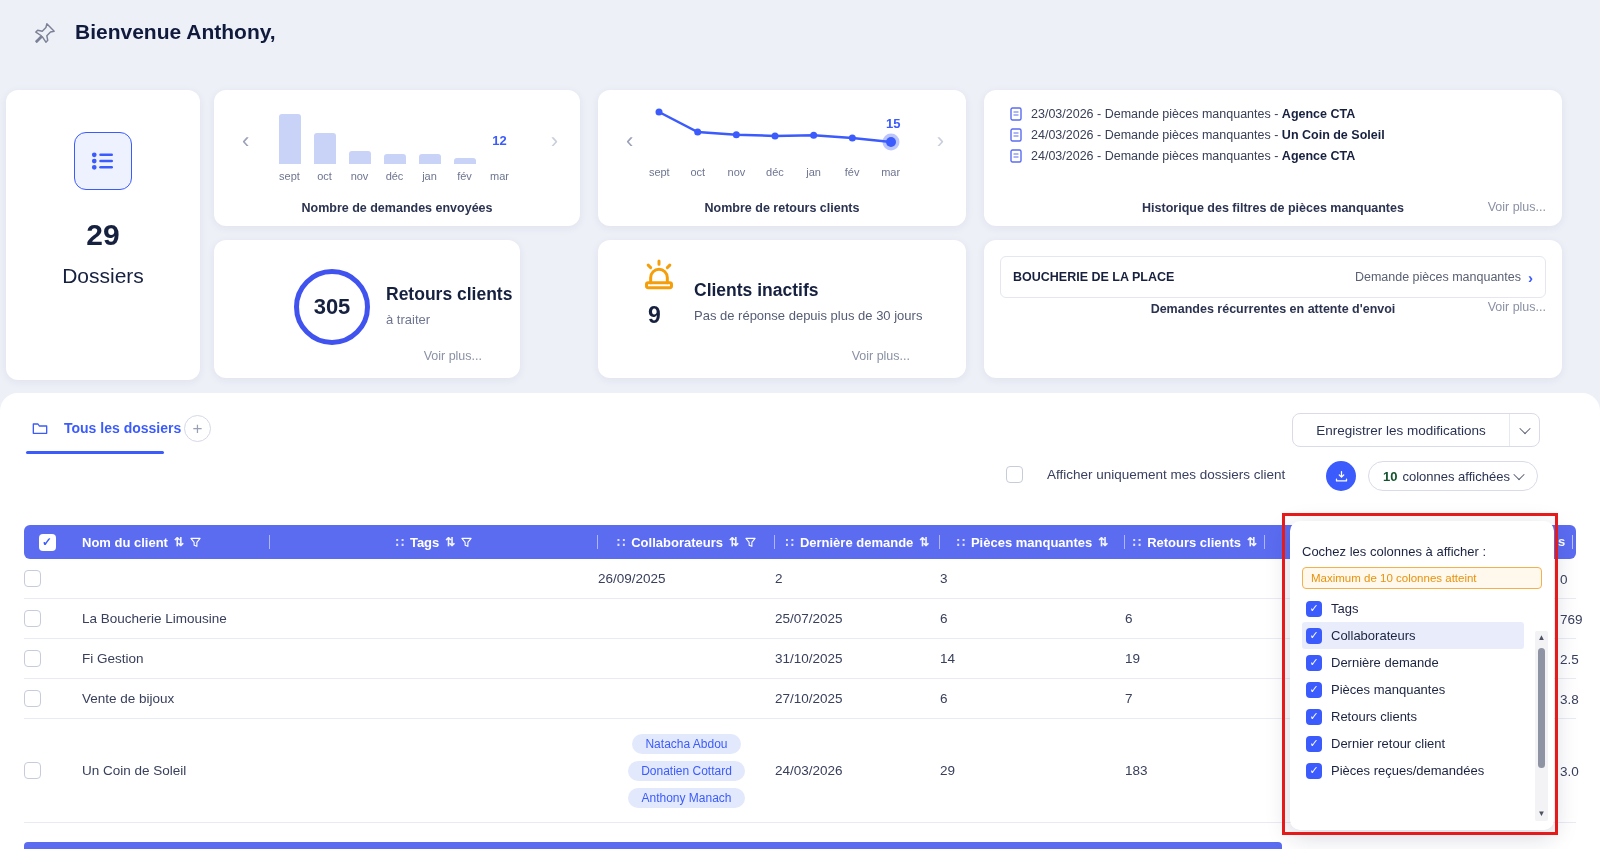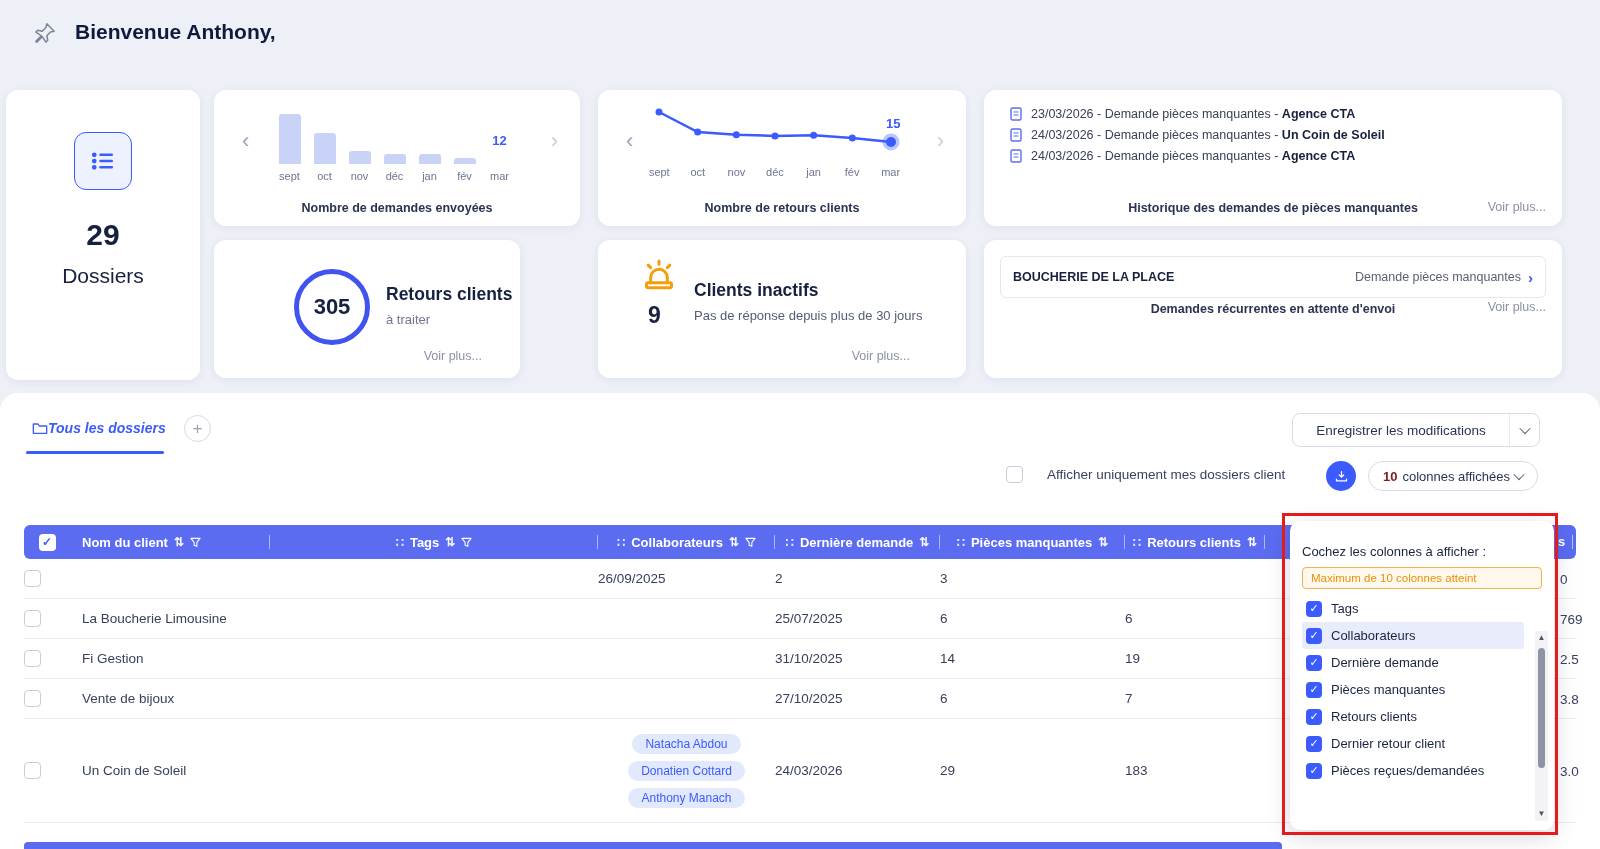--- a/index.html
+++ b/index.html
@@ -58,32 +58,32 @@
   .c-recur{left:984px;top:240px;width:578px;height:138px;}
   .recur-row{position:absolute;left:16px;top:16px;width:546px;height:42px;border:1px solid #e4e7f0;border-radius:6px;background:#fff;display:flex;align-items:center;justify-content:space-between;padding:0 12px;cursor:pointer;}
   .recur-client{font-size:12.5px;font-weight:700;color:#17203e;}
   .recur-right{display:flex;align-items:center;gap:7px;font-size:12.5px;color:#5a6173;}
   .blue-chev{color:#3b5bfd;font-size:15px;font-weight:700;}
   .recur-title{position:absolute;left:0;top:62px;width:100%;text-align:center;font-size:12.5px;font-weight:700;color:#2b3350;}
   .vp-recur{position:absolute;right:16px;top:60px;}
 
   
   .panel{position:absolute;left:0;top:393px;width:1600px;height:456px;background:#fff;border-radius:18px 18px 0 0;}
-  .folder-tab{position:absolute;left:32px;top:420px;display:flex;align-items:center;gap:0;color:#3b5bfd;font-weight:700;font-size:14px;cursor:pointer;font-style:italic;}
+  .folder-tab{position:absolute;left:32px;top:420px;display:flex;align-items:center;gap:16px;color:#3b5bfd;font-weight:700;font-size:14px;cursor:pointer;}
   .tab-underline{position:absolute;left:26px;top:451px;width:138px;height:3px;background:#3b5bfd;border-radius:2px;}
   .add-btn{position:absolute;left:184px;top:415px;width:27px;height:27px;border:1px solid #d5d9e6;border-radius:50%;color:#9aa0b4;font-size:17px;display:flex;align-items:center;justify-content:center;background:#fff;cursor:pointer;}
   .save-btn{position:absolute;left:1292px;top:413px;width:248px;height:34px;background:#fff;border:1px solid #d9dce8;border-radius:8px;display:flex;align-items:center;cursor:pointer;}
   .save-label{flex:1;text-align:center;font-size:13.5px;color:#2a3352;}
   .save-chev{width:30px;height:100%;border-left:1px solid #e6e9f1;display:flex;align-items:center;justify-content:center;}
   .chev-down{width:8px;height:8px;border-right:1.7px solid #5a6173;border-bottom:1.7px solid #5a6173;transform:rotate(45deg) translate(-1px,-1px);}
   .only-mine{position:absolute;left:1006px;top:466px;display:flex;align-items:center;gap:24px;font-size:13.5px;color:#3a4160;}
   .sq-checkbox{width:17px;height:17px;border:1.5px solid #c7ccda;border-radius:4px;background:#fff;cursor:pointer;flex:0 0 17px;}
   .dl-btn{position:absolute;left:1326px;top:461px;width:30px;height:30px;border-radius:50%;background:#3b5bfd;display:flex;align-items:center;justify-content:center;cursor:pointer;}
   .columns-pill{position:absolute;left:1368px;top:461px;height:30px;padding:0 14px;border:1px solid #d9dce8;border-radius:16px;background:#fff;display:flex;align-items:center;gap:5px;font-size:13px;color:#2a3352;cursor:pointer;}
-  .cp-count{color:#7f1d1d;font-weight:700;}
+  .cp-count{color:#14532d;font-weight:700;}
 
   
   .table-header{position:absolute;left:24px;top:525px;width:1552px;height:34px;background:#5b6cf1;border-radius:6px;display:grid;grid-template-columns:46px 200px 328px 177px 165px 185px 140px 311px;align-items:center;color:#fff;z-index:1;}
   .th{position:relative;display:flex;align-items:center;justify-content:center;gap:6px;font-size:13px;font-weight:700;height:100%;cursor:pointer;white-space:nowrap;}
   .th.name{justify-content:flex-start;padding-left:12px;}
   .th::after{content:"";position:absolute;right:0;top:10px;height:14px;width:1px;background:rgba(255,255,255,0.5);}
   .th-cb{display:flex;align-items:center;justify-content:center;height:100%;}
   .hdr-checkbox{width:17px;height:17px;background:#fff;border-radius:4px;display:flex;align-items:center;justify-content:center;color:#3b5bfd;font-size:12px;font-weight:700;cursor:pointer;}
   .drag-handle{opacity:0.8;font-size:13px;}
   .sort-icon{font-size:12px;opacity:0.95;}
@@ -236,21 +236,21 @@
           <span class="hist-text"><span class="hist-date">24/03/2026</span><span class="hist-mid"> - Demande pièces manquantes - </span><b class="hist-client">Un Coin de Soleil</b></span>
         </div>
         <div class="hist-item">
           <svg width="12" height="14" viewBox="0 0 12 14">
             <rect x="1" y="1" width="10" height="12" rx="1.5" fill="none" stroke="#5b6cf1" stroke-width="1.4"></rect>
             <path d="M3.5 5h5M3.5 8h5" stroke="#5b6cf1" stroke-width="1.2"></path>
           </svg>
           <span class="hist-text"><span class="hist-date">24/03/2026</span><span class="hist-mid"> - Demande pièces manquantes - </span><b class="hist-client">Agence CTA</b></span>
         </div>
       </div>
-    <div class="hist-title">Historique des demandes de pièces manquantes</div>
+    <div class="hist-title">Historique des filtres de pièces manquantes</div>
     <span class="voir-plus vp-hist">Voir plus...</span>
   </div>
 
   <div class="card c-retours">
     <div class="big-circle">
       <span>305</span>
     </div>
     <div class="rc-title">Retours clients</div>
     <div class="rc-sub">à traiter</div>
     <span class="voir-plus vp-rc">Voir plus...</span>

